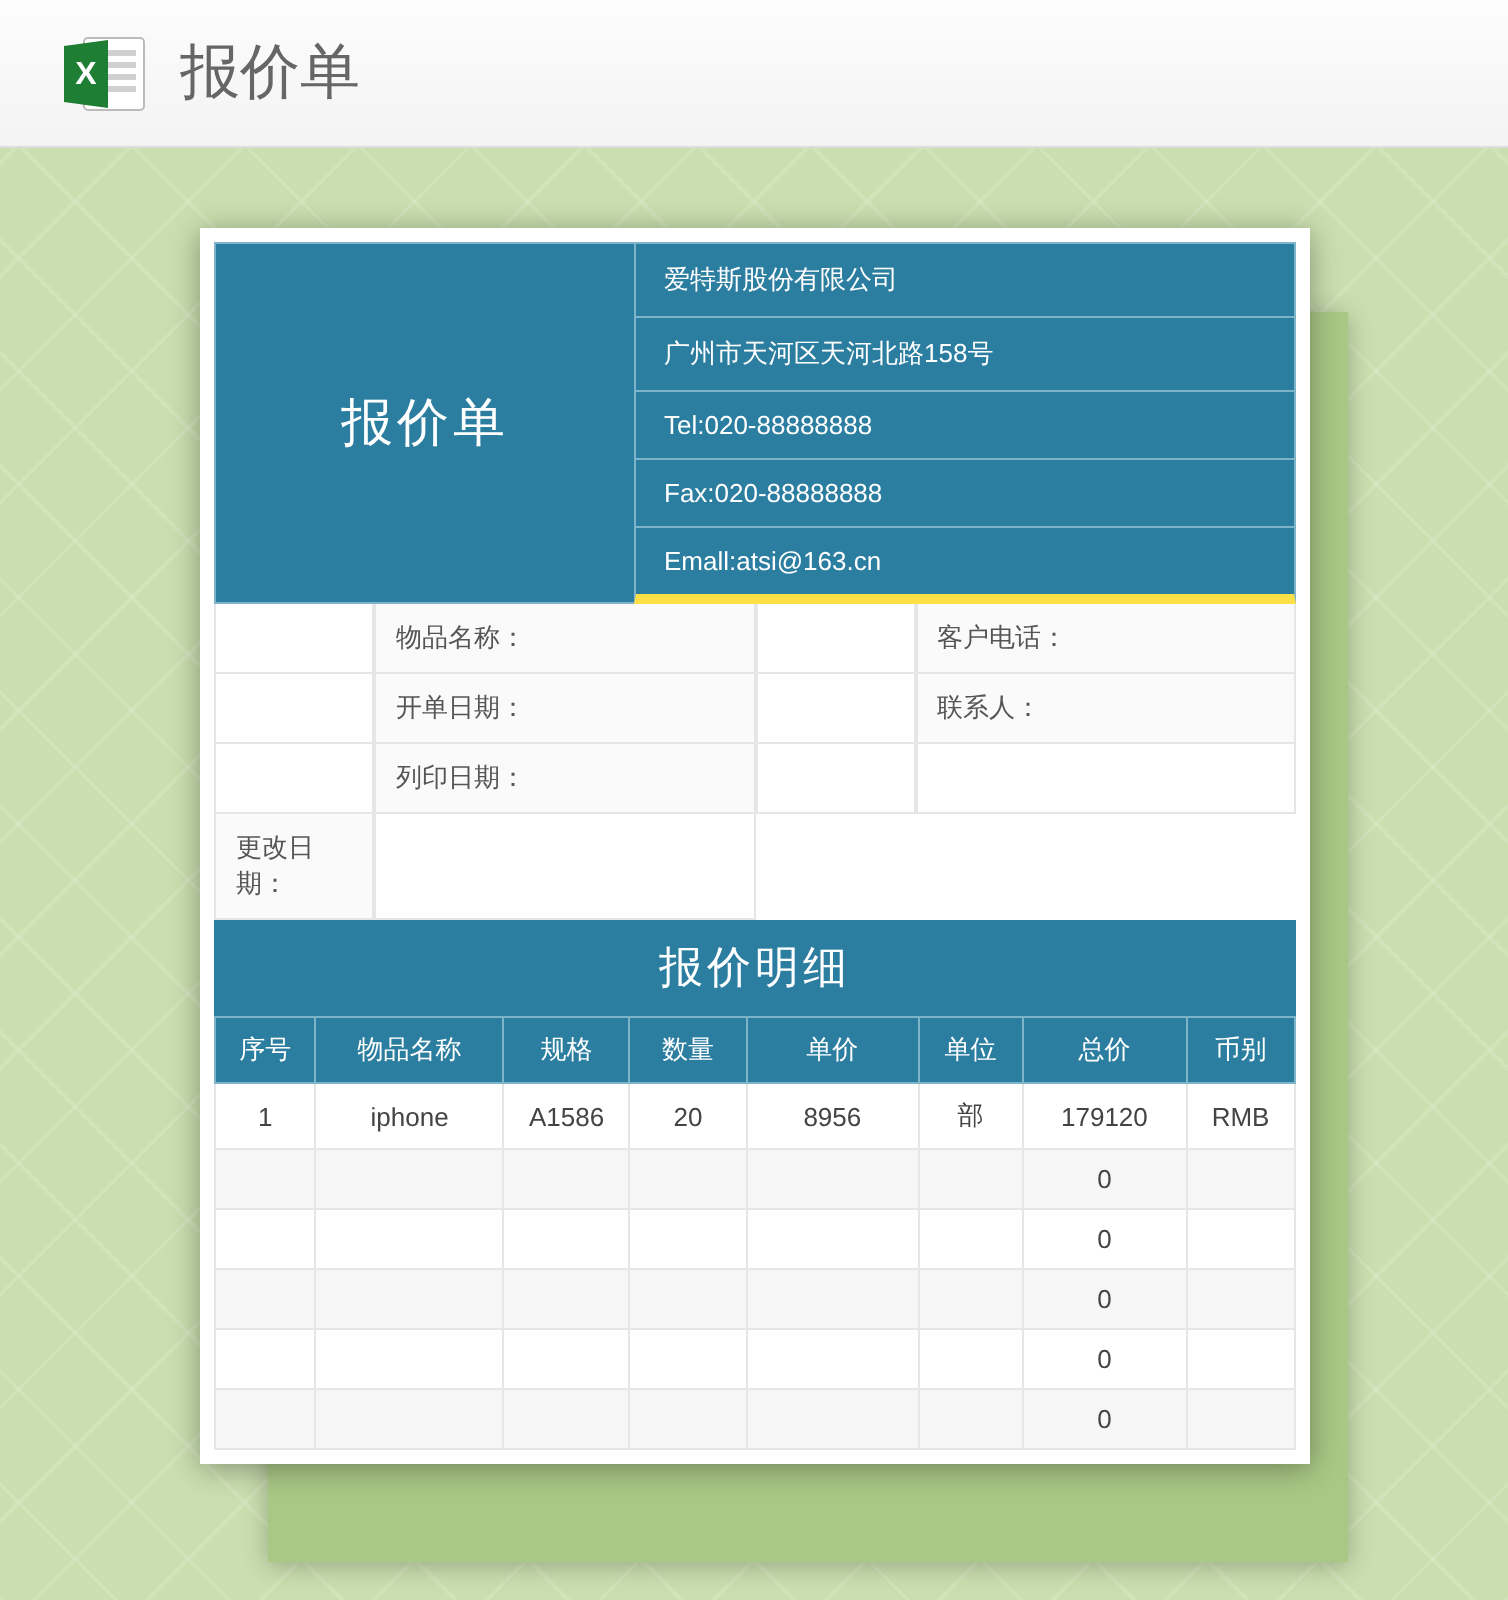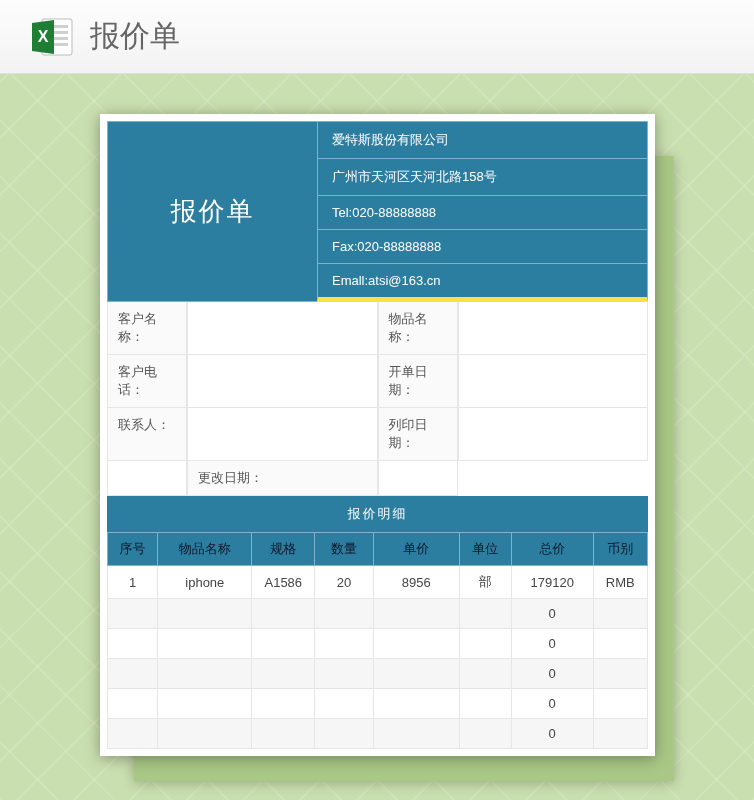--- a/index.html
+++ b/index.html
@@ -92,32 +92,32 @@
   border-top: none;
   padding: 8px 10px;
   background: #fff;
 }
 .info-label { background: #fafafa; }
 .detail-header {
   background: #2c7ea0;
   color: #fff;
   text-align: center;
   padding: 8px 0;
-  font-size: 13px;
+  font-size: 22px;
   border: 1px solid #2c7ea0;
   letter-spacing: 2px;
 }
 .detail-table {
   width: 100%;
   border-collapse: collapse;
   font-size: 13px;
 }
 .detail-table th {
   background: #2c7ea0;
-  color: #0f172a;
+  color: #ffffff;
   font-weight: normal;
   padding: 7px 4px;
   border: 1px solid #7db4c9;
   text-align: center;
 }
 .detail-table td {
   border: 1px solid #e6e6e6;
   padding: 7px 4px;
   text-align: center;
   color: #444;
@@ -155,21 +155,20 @@
       <div class="header-right">
         <div class="header-row">爱特斯股份有限公司</div>
         <div class="header-row">广州市天河区天河北路158号</div>
         <div class="header-row">Tel:020-88888888</div>
         <div class="header-row">Fax:020-88888888</div>
         <div class="header-row">Emall:atsi@163.cn</div>
       </div>
     </div>
 
     <div class="info-grid">
-      <div class="info-label">客户名称：</div>
       <div class="info-val"></div>
       <div class="info-label">物品名称：</div>
       <div class="info-val"></div>
 
       <div class="info-label">客户电话：</div>
       <div class="info-val"></div>
       <div class="info-label">开单日期：</div>
       <div class="info-val"></div>
 
       <div class="info-label">联系人：</div>

